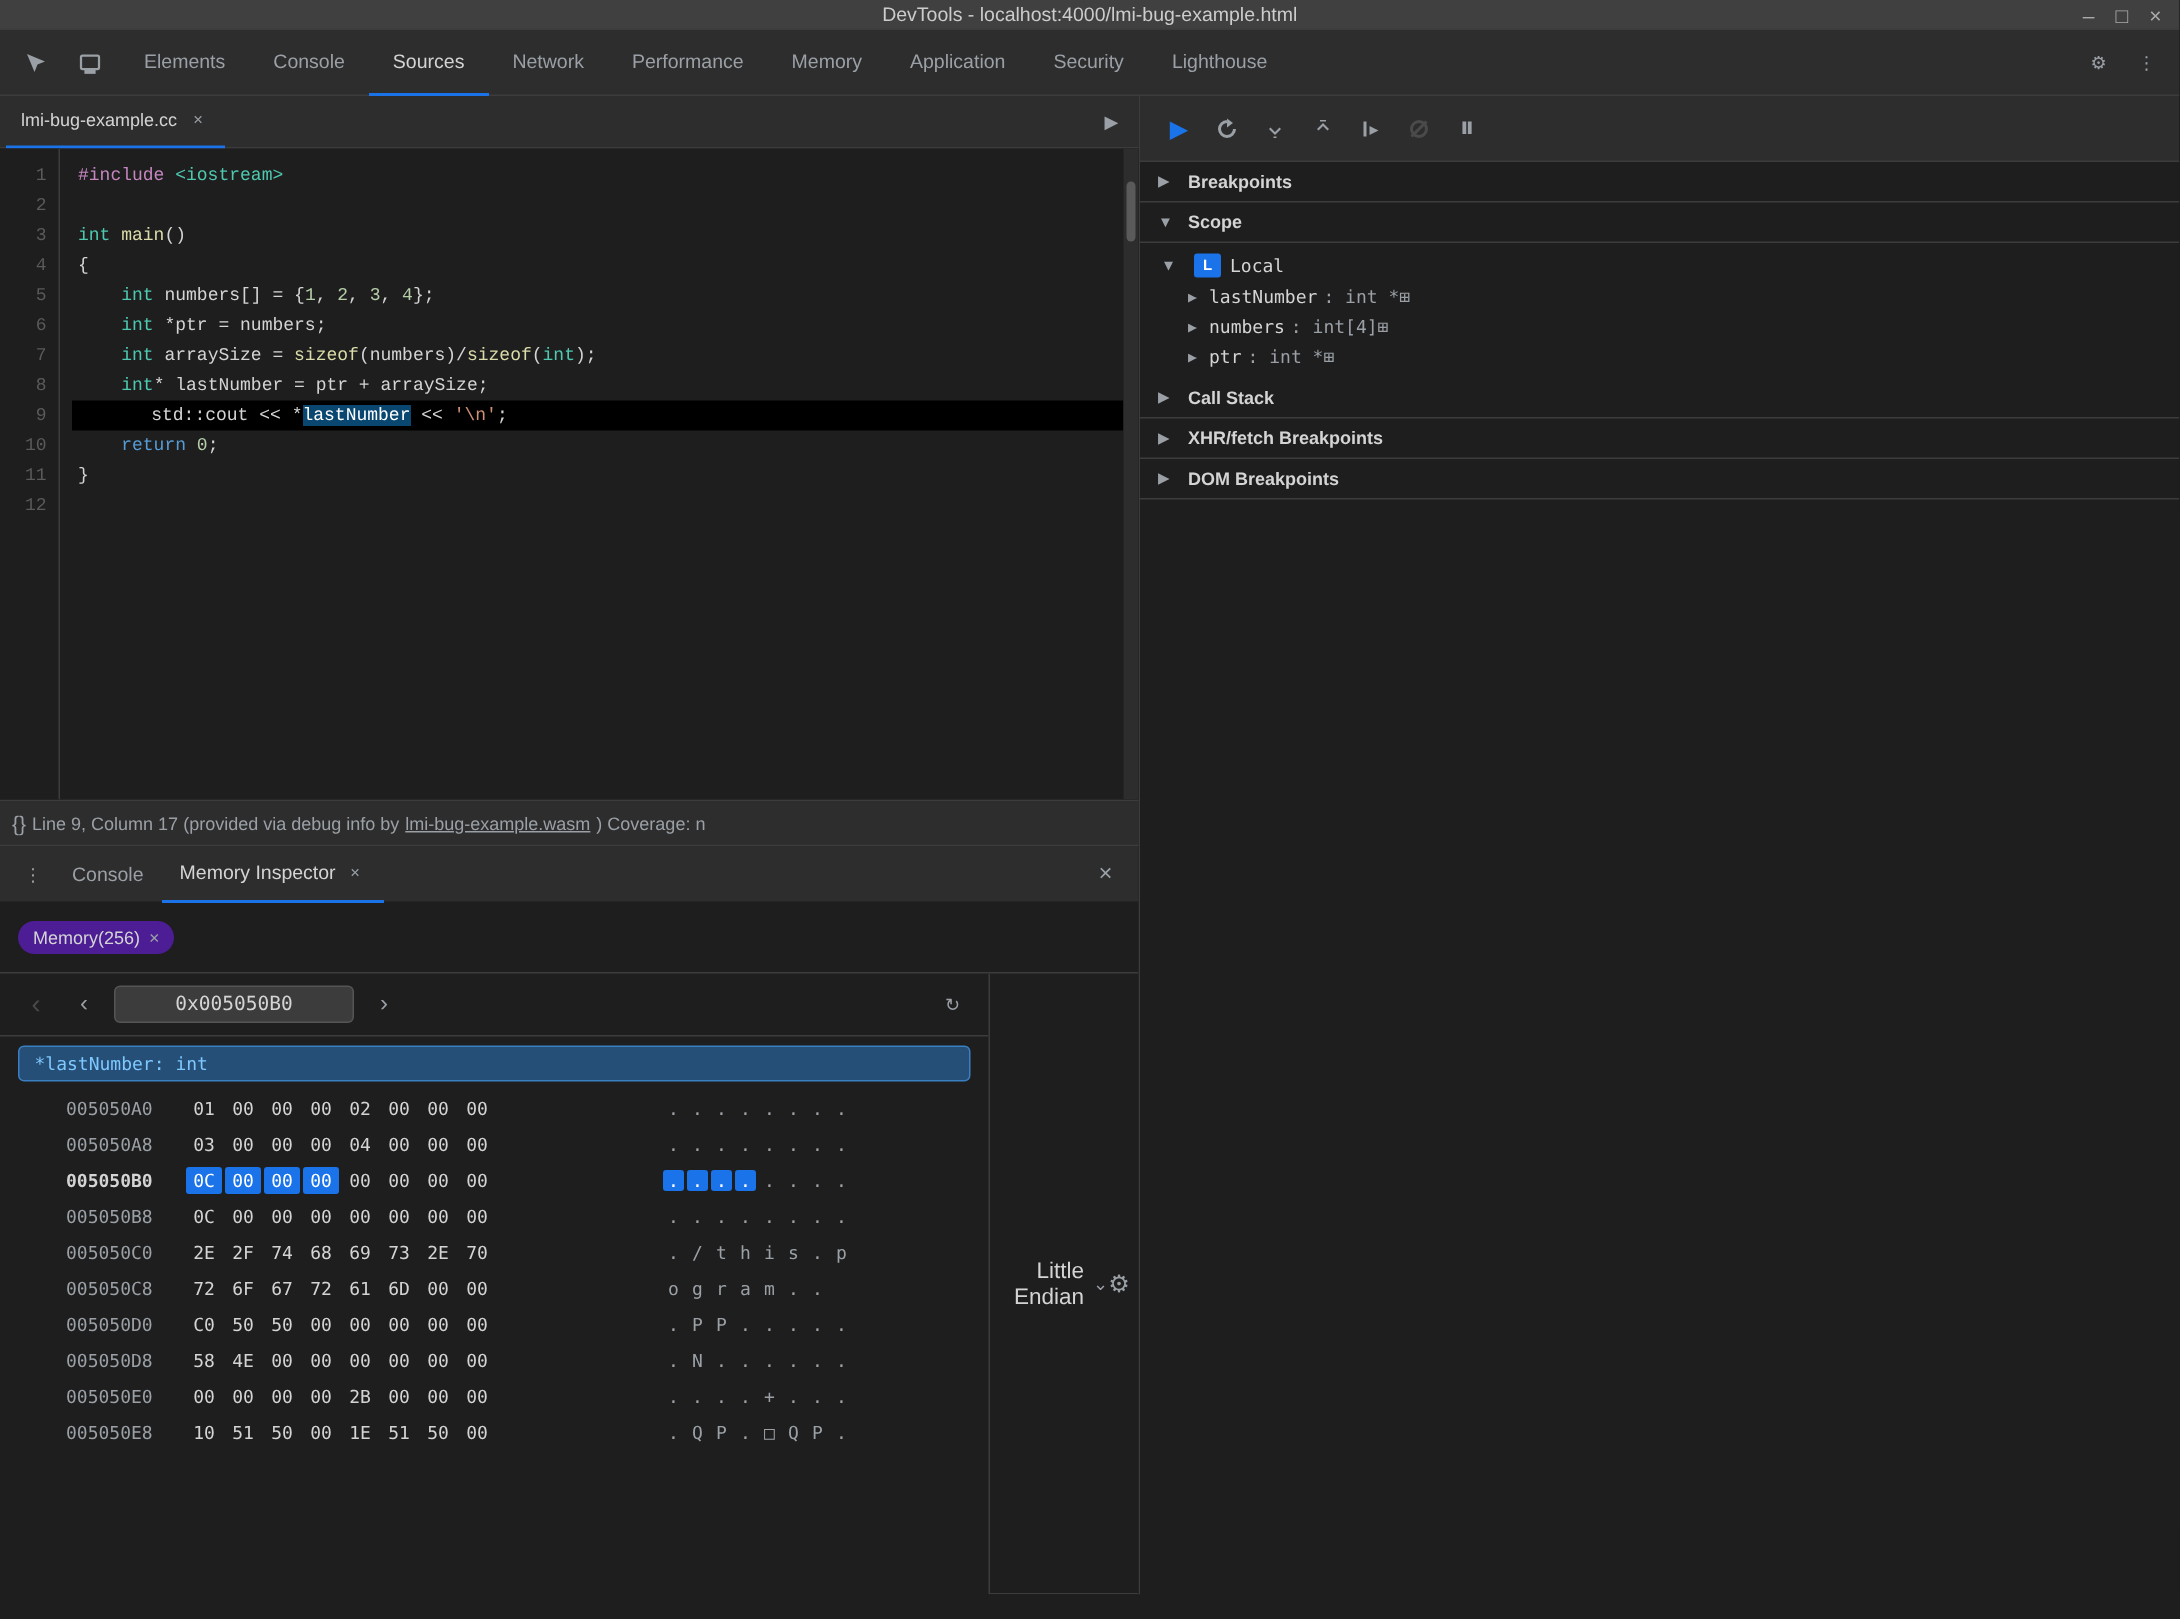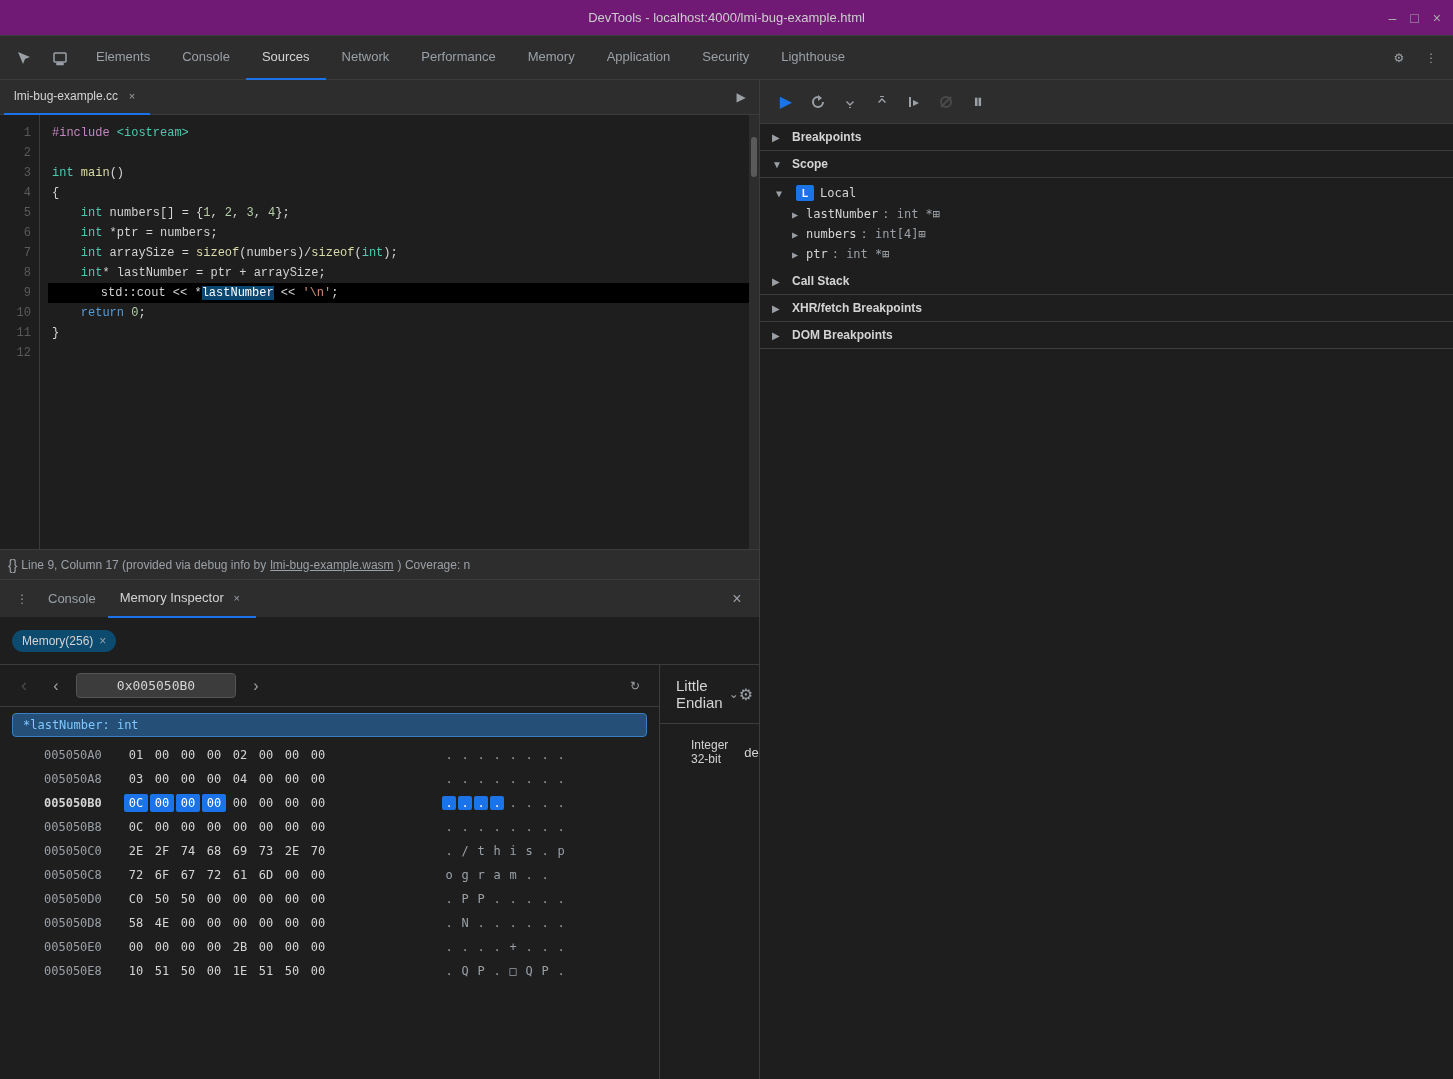--- a/index.html
+++ b/index.html
@@ -1,21 +1,21 @@
 <!DOCTYPE html>
 <html><head>
   <meta charset="utf-8">
   <style>
     * { margin: 0; padding: 0; box-sizing: border-box; }
     body { font-family: -apple-system, BlinkMacSystemFont, 'Segoe UI', sans-serif; font-size: 12px; background: #1e1e1e; color: #d4d4d4; width: 1453px; height: 1079px; overflow: hidden; }
 
     
     .title-bar {
-      height: 36px;
-      background: #701a75;
+      height: 20px;
+      background: #404040;
       display: flex;
       align-items: center;
       justify-content: center;
       position: relative;
       border-bottom: 1px solid #3c3c3c;
     }
     .title-bar-title { font-size: 13px; color: #ccc; }
     .title-bar-controls {
       position: absolute;
       right: 12px;
@@ -268,21 +268,21 @@
       display: flex;
       align-items: center;
       padding: 0 12px;
       border-bottom: 1px solid #3c3c3c;
       gap: 8px;
     }
     .mem-tab-close {
       display: flex;
       align-items: flex-end;
       gap: 6px;
-      background: #0c4a6e;
+      background: #4c1d95;
       border-radius: 12px;
       padding: 4px 10px;
       font-size: 12px;
       color: #d4d4d4;
       cursor: pointer;
     }
 
     .memory-content {
       flex: 1;
       display: flex;
@@ -402,22 +402,23 @@
     .ascii-char.highlighted-ascii {
       background: #1a73e8;
       color: #fff;
       border-radius: 2px;
     }
 
     
     .memory-right-panel {
       flex: 1;
       display: flex;
-      flex-direction: column;
+      flex-direction: row;
       overflow: hidden;
+      text-align: right;
     }
     .endian-bar {
       display: flex;
       align-items: center;
       padding: 12px 16px;
       border-bottom: 1px solid #3c3c3c;
       justify-content: space-between;
     }
     .endian-select {
       display: flex;

